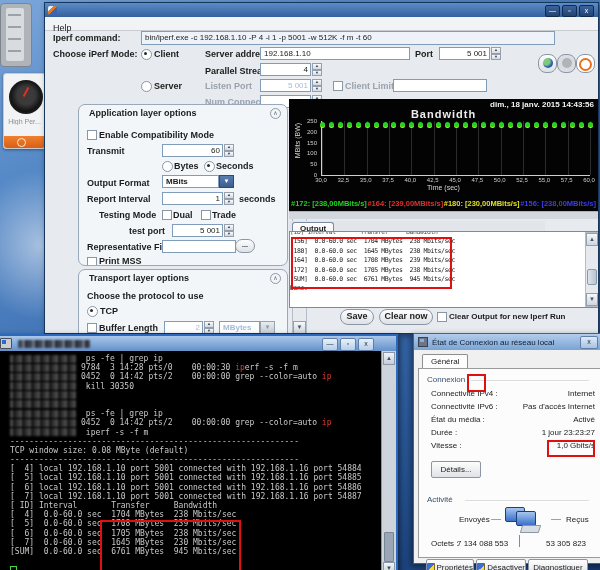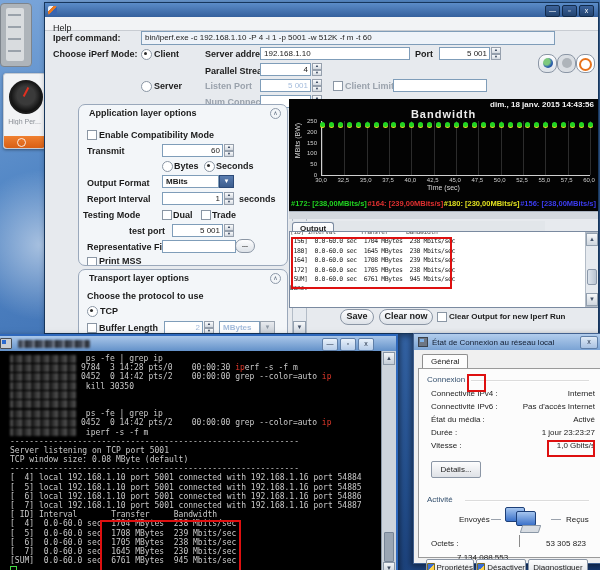--- a/index.html
+++ b/index.html
@@ -245,21 +245,21 @@
         </div>
         <div class="lbl" style="left:8px;top:89px">Report Interval</div>
         <div class="spin" style="left:83px;top:87px;width:72px;height:13px">
           <span class="sv">1</span>
           <span class="sb">
               <span>▲</span>
               <span>▼</span>
             </span>
         </div>
         <div class="lbl" style="left:160px;top:89px">seconds</div>
-        <div class="lbl" style="left:4px;top:105px">Testing Mode</div>
+        <div class="lbl" style="left:20px;top:105px">Testing Mode</div>
         <div class="cb" style="left:83px;top:105px"></div>
         <div class="lbl" style="left:94px;top:105px">Dual</div>
         <div class="cb" style="left:122px;top:105px"></div>
         <div class="lbl" style="left:133px;top:105px">Trade</div>
         <div class="lbl" style="left:50px;top:121px">test port</div>
         <div class="spin" style="left:93px;top:119px;width:62px;height:13px">
           <span class="sv">5 001</span>
           <span class="sb">
               <span>▲</span>
               <span>▼</span>
@@ -460,21 +460,20 @@
           <div class="tl"><span class="redact"></span><span> ps -fe | grep ip</span></div>
           <div class="tl"><span class="redact"></span><span>9784  3 14:28 pts/0    00:00:30 </span><span class="r">ip</span><span>erf -s -f m</span></div>
           <div class="tl"><span class="redact"></span><span>0452  0 14:42 pts/2    00:00:00 grep --color=auto </span><span class="r">ip</span></div>
           <div class="tl"><span class="redact"></span><span> kill 30350</span></div>
           <div class="tl"><span class="redact"></span></div>
           <div class="tl"><span class="redact"></span></div>
           <div class="tl"><span class="redact"></span><span> ps -fe | grep ip</span></div>
           <div class="tl"><span class="redact"></span><span>0452  0 14:42 pts/2    00:00:00 grep --color=auto </span><span class="r">ip</span></div>
           <div class="tl"><span class="redact"></span><span> iperf -s -f m</span></div>
           <div class="tl"><span>------------------------------------------------------------</span></div>
-          <div class="tl"><span>Server listening on TCP port 5001</span></div>
           <div class="tl"><span>TCP window size: 0.08 MByte (default)</span></div>
           <div class="tl"><span>------------------------------------------------------------</span></div>
           <div class="tl"><span>[  4] local 192.168.1.10 port 5001 connected with 192.168.1.16 port 54884</span></div>
           <div class="tl"><span>[  5] local 192.168.1.10 port 5001 connected with 192.168.1.16 port 54885</span></div>
           <div class="tl"><span>[  6] local 192.168.1.10 port 5001 connected with 192.168.1.16 port 54886</span></div>
           <div class="tl"><span>[  7] local 192.168.1.10 port 5001 connected with 192.168.1.16 port 54887</span></div>
           <div class="tl"><span>[ ID] Interval       Transfer     Bandwidth</span></div>
           <div class="tl"><span>[  4]  0.0-60.0 sec  1704 MBytes  238 Mbits/sec</span></div>
           <div class="tl"><span>[  5]  0.0-60.0 sec  1708 MBytes  239 Mbits/sec</span></div>
           <div class="tl"><span>[  6]  0.0-60.0 sec  1705 MBytes  238 Mbits/sec</span></div>
@@ -525,21 +524,21 @@
       <div class="drow-l" style="left:40px;top:146px">Envoyés</div>
       <div class="dash" style="left:72px;top:150px;width:10px"></div>
       <div class="pc-ico" style="left:86px;top:138px">
         <div class="mon" style="left:0;top:0"></div>
         <div class="mon" style="left:11px;top:4px"></div>
         <div class="kbd"></div>
       </div>
       <div class="dash" style="left:132px;top:150px;width:10px"></div>
       <div class="drow-l" style="left:147px;top:146px">Reçus</div>
       <div class="drow-l" style="left:12px;top:170px">Octets :</div>
-      <div class="drow-l" style="left:38px;top:184px">7 134 088 553</div>
+      <div class="drow-l" style="left:38px;top:170px">7 134 088 553</div>
       <div style="position:absolute;left:100px;top:166px;width:1px;height:12px;background:#8a8a8a"></div>
       <div class="drow-l" style="left:127px;top:170px">53 305 823</div>
 
       <div class="dbtn" style="left:7px;top:190px;width:46px;height:15px">
         <span class="shield"></span>
         <span>Propriétés</span>
       </div>
       <div class="dbtn" style="left:57px;top:190px;width:48px;height:15px">
         <span class="shield"></span>
         <span>Désactiver</span>

